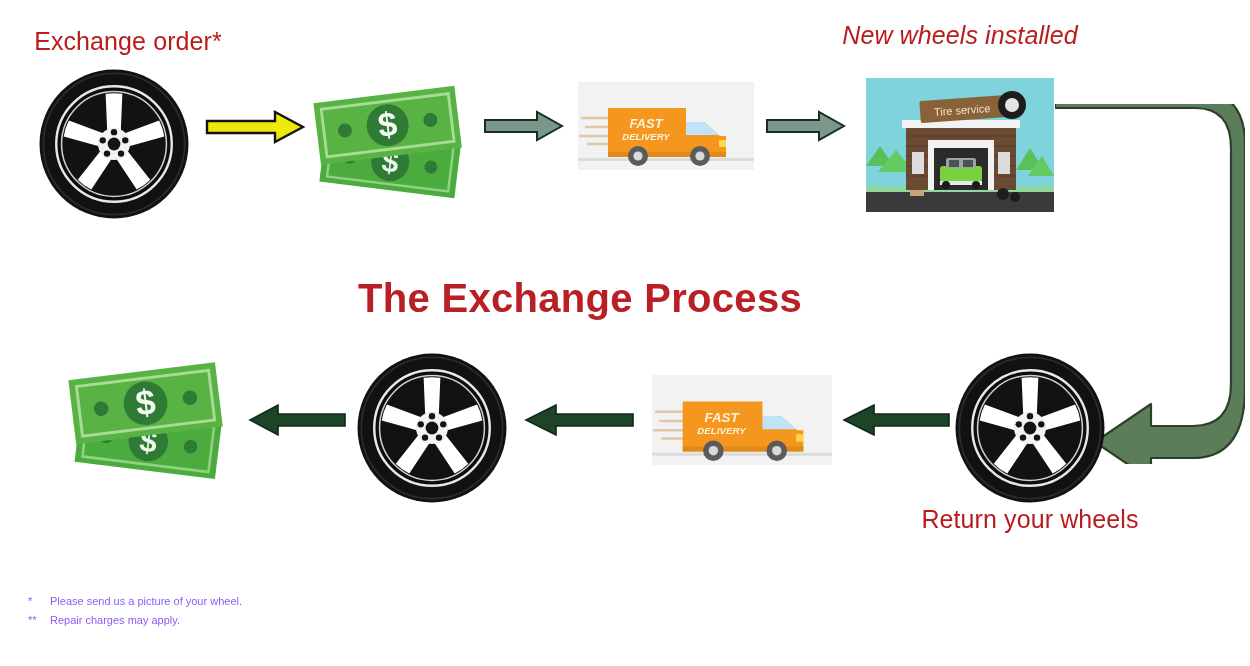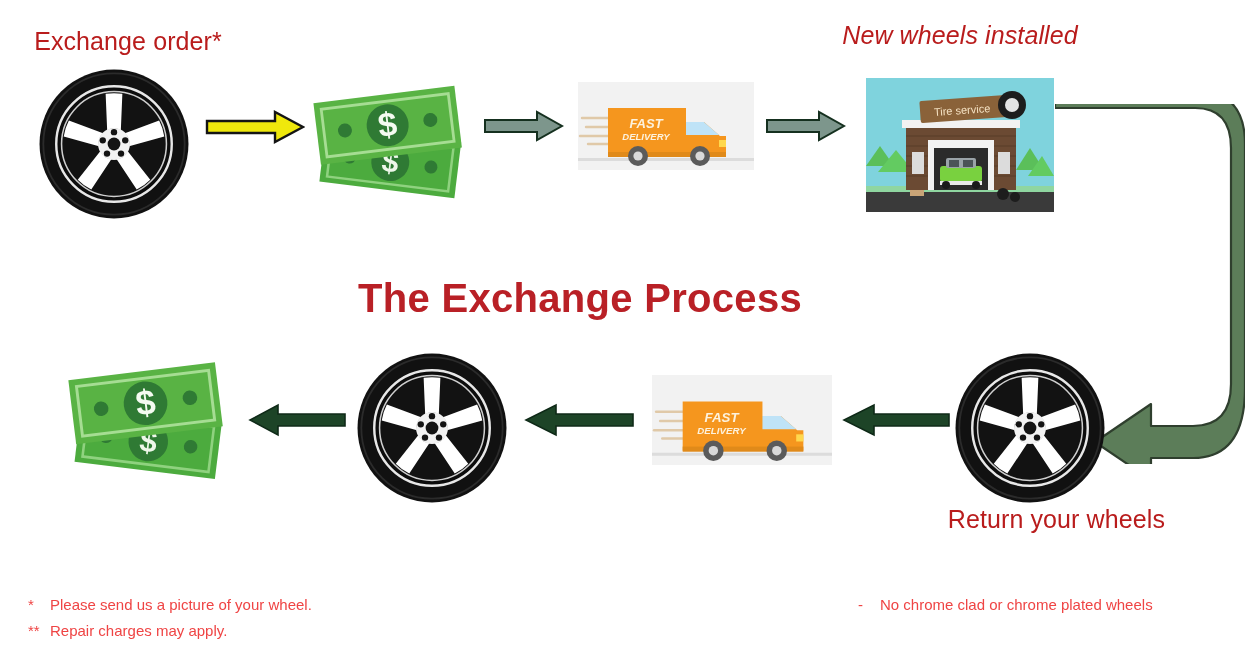--- a/index.html
+++ b/index.html
@@ -32,22 +32,22 @@
   .step-label.wrap { white-space: normal; }
   .title {
     font-size: 40px;
     font-weight: bold;
     color: #b92026;
     text-align: center;
     letter-spacing: 0.3px;
     white-space: nowrap;
   }
   .note {
-    font-size: 15px;
-    color: #ef4444;
+    font-size: 11px;
+    color: #8b5cf6;
     line-height: 1.7;
     white-space: nowrap;
   }
   .note .mark {
     display: inline-block;
     width: 22px;
     vertical-align: top;
   }
 
   
@@ -378,30 +378,27 @@
       <g fill="#141414">
         <circle cx="50" cy="42.2" r="2.1"></circle>
         <circle cx="57.4" cy="47.6" r="2.1"></circle>
         <circle cx="54.6" cy="56.3" r="2.1"></circle>
         <circle cx="45.4" cy="56.3" r="2.1"></circle>
         <circle cx="42.6" cy="47.6" r="2.1"></circle>
       </g>
     </svg>
   </div>
 
-  <div class="abs step-label" style="left:895px; top:504px; width:270px;text-align:right;">Return your wheels</div>
+  <div class="abs step-label" style="left:895px; top:504px; width:270px;">Return your wheels</div>
 
   <div class="abs" style="left:28px; top:592px;">
     <div class="note">
       <span class="mark">*</span><span>Please send us a picture of your wheel.</span>
     </div>
     <div class="note">
       <span class="mark">**</span><span>Repair charges may apply.</span>
     </div>
   </div>
 
   <div class="abs" style="left:858px; top:592px;">
-    <div class="note">
-      <span class="mark">-</span><span>No chrome clad or chrome plated wheels</span>
-    </div>
   </div>
 
 </div>
 
 </body></html>

